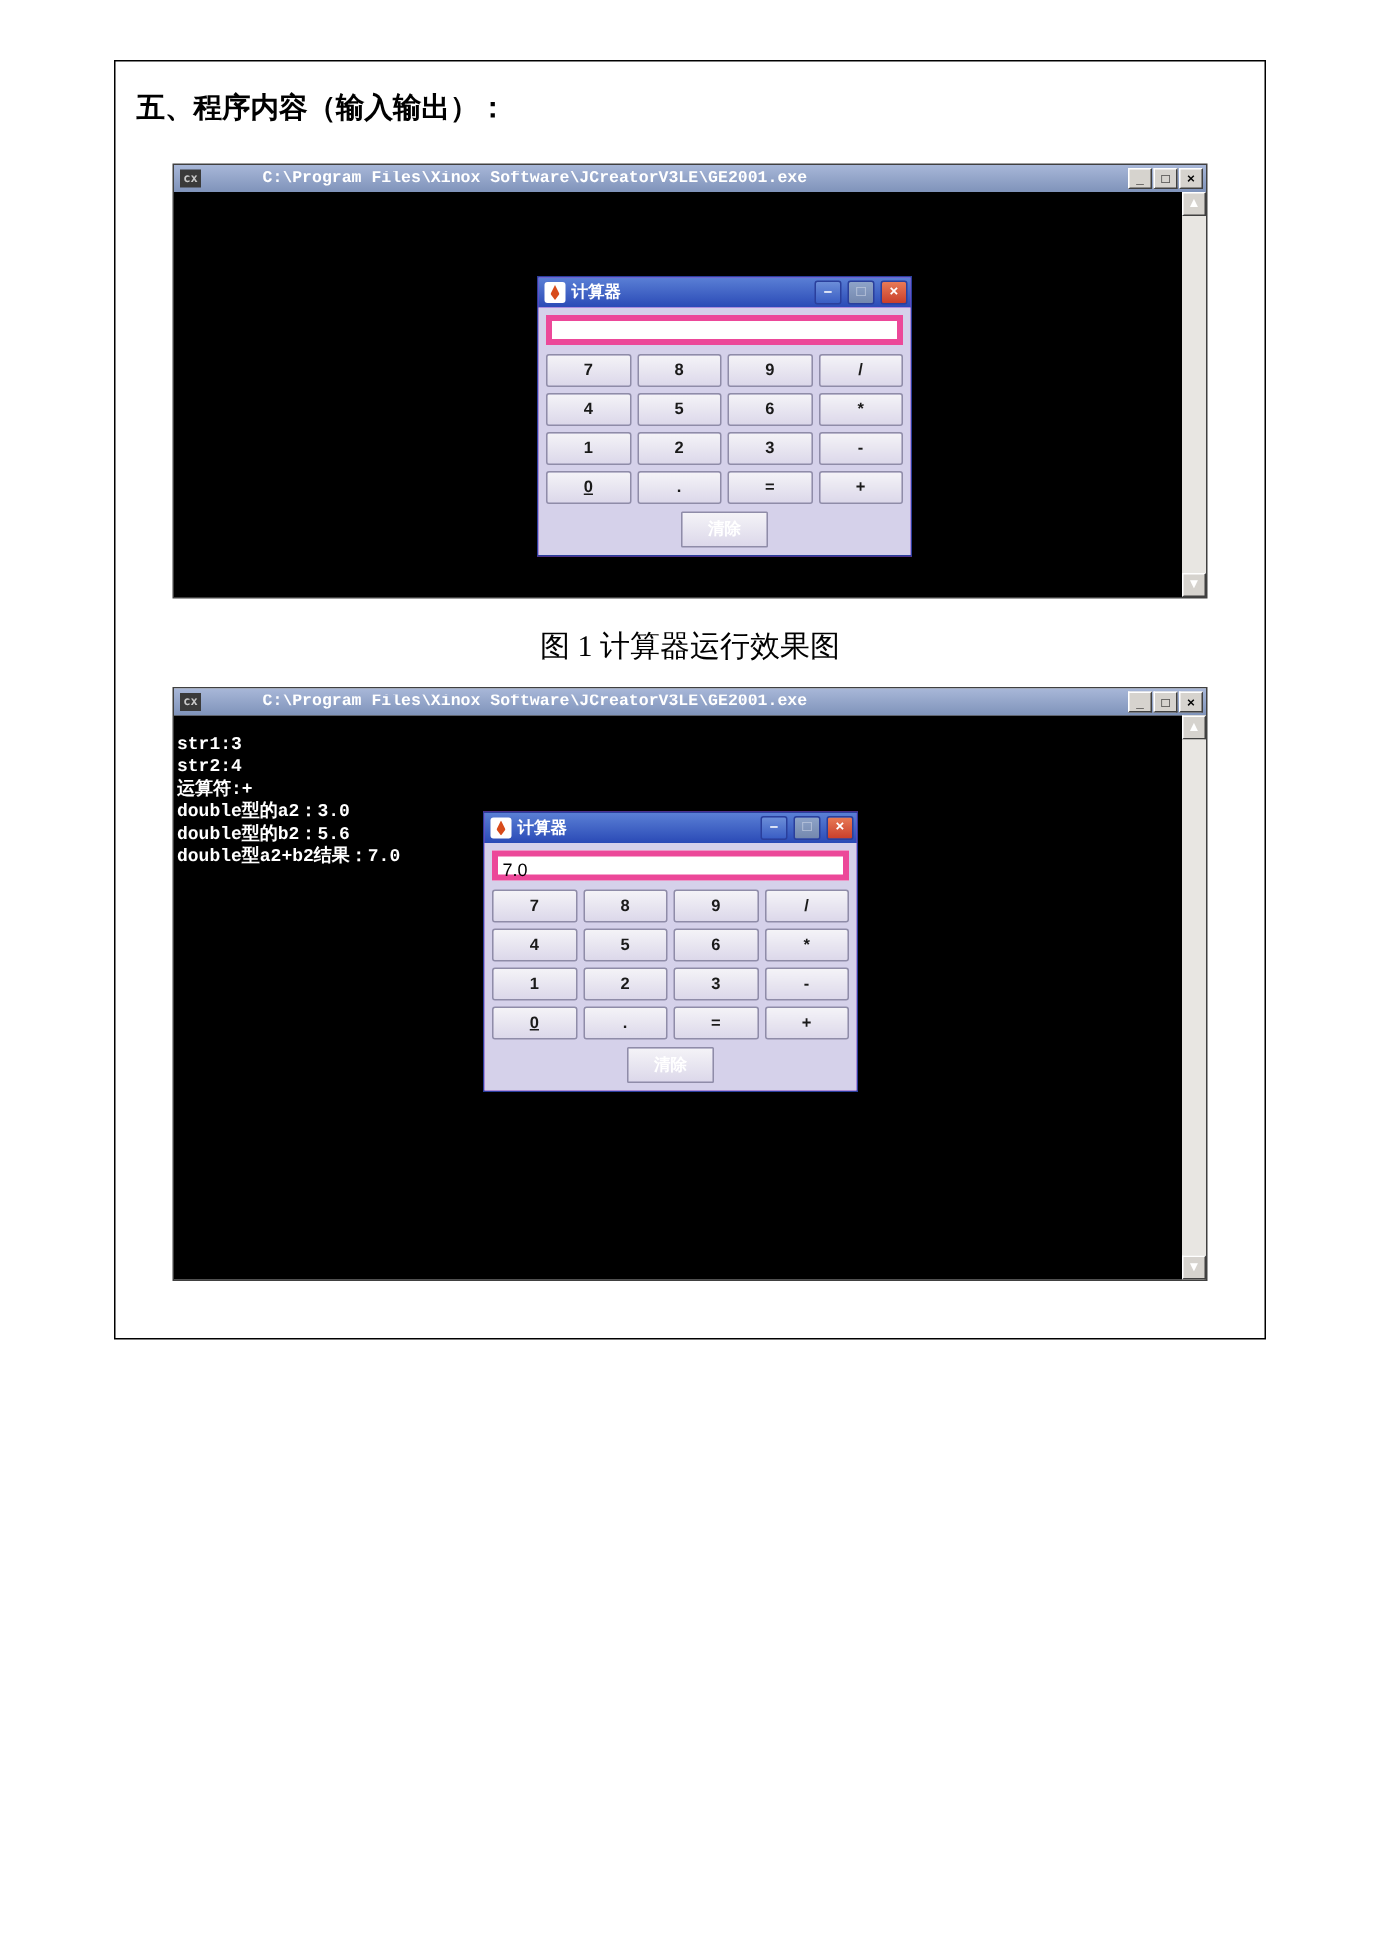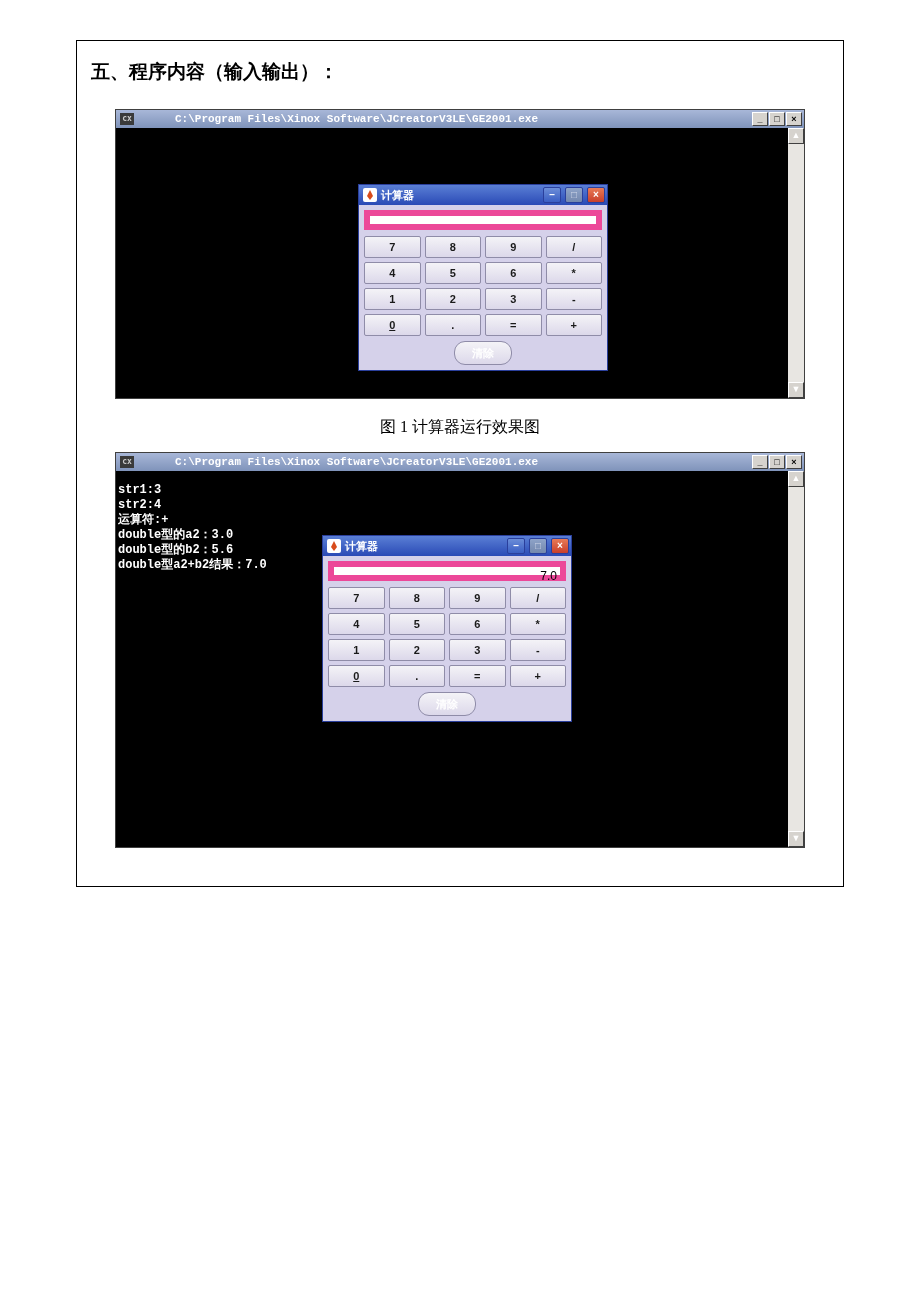--- a/index.html
+++ b/index.html
@@ -144,25 +144,24 @@
   .cmin { background: linear-gradient(#6b8dd8,#3a5ec4); }
   .cmax { background: linear-gradient(#8ea3c8,#7488ae); color: #cfd6e8; }
   .cclose { background: linear-gradient(#e87a56,#c93f2b); }
   .calc-body {
     padding: 5px;
     background: #d5d1ea;
   }
   .calc-display {
     height: 20px;
     background: #fff;
-    border: 6px solid #ec4899;
+    border: 4px solid #ec4899;
     margin-bottom: 6px;
     padding: 0 3px;
     font: 12px/18px "Dialog", sans-serif;
-    text-align: right;
     color: #000;
   }
   .calc-grid {
     display: grid;
     grid-template-columns: repeat(4, 1fr);
     gap: 4px;
   }
   .cbtn {
     height: 22px;
     background: linear-gradient(#f4f3f7, #dcd8ea);
@@ -171,28 +170,28 @@
     font: bold 11px/20px "Dialog", sans-serif;
     text-align: center;
     color: #1a1a1a;
   }
   .cbtn.u { text-decoration: underline; }
   .clear-row { display: flex; justify-content: center; margin-top: 5px; }
   .clear-btn {
     width: 58px; height: 24px;
     background: linear-gradient(#f4f3f7, #dcd8ea);
     border: 1px solid #8f8ca8;
-    border-radius: 11px;
+    border-radius: 1px;
     font: bold 11px/22px "SimSun", sans-serif;
     text-align: center;
   }
 
   .caption {
     text-align: center;
-    font-size: 16px;
+    font-size: 20px;
     margin: 18px 0 14px;
   }
 </style>
 </head>
 <body>
 
 <div class="page-frame">
 
   <div class="section-title">五、程序内容（输入输出）：</div>
 

